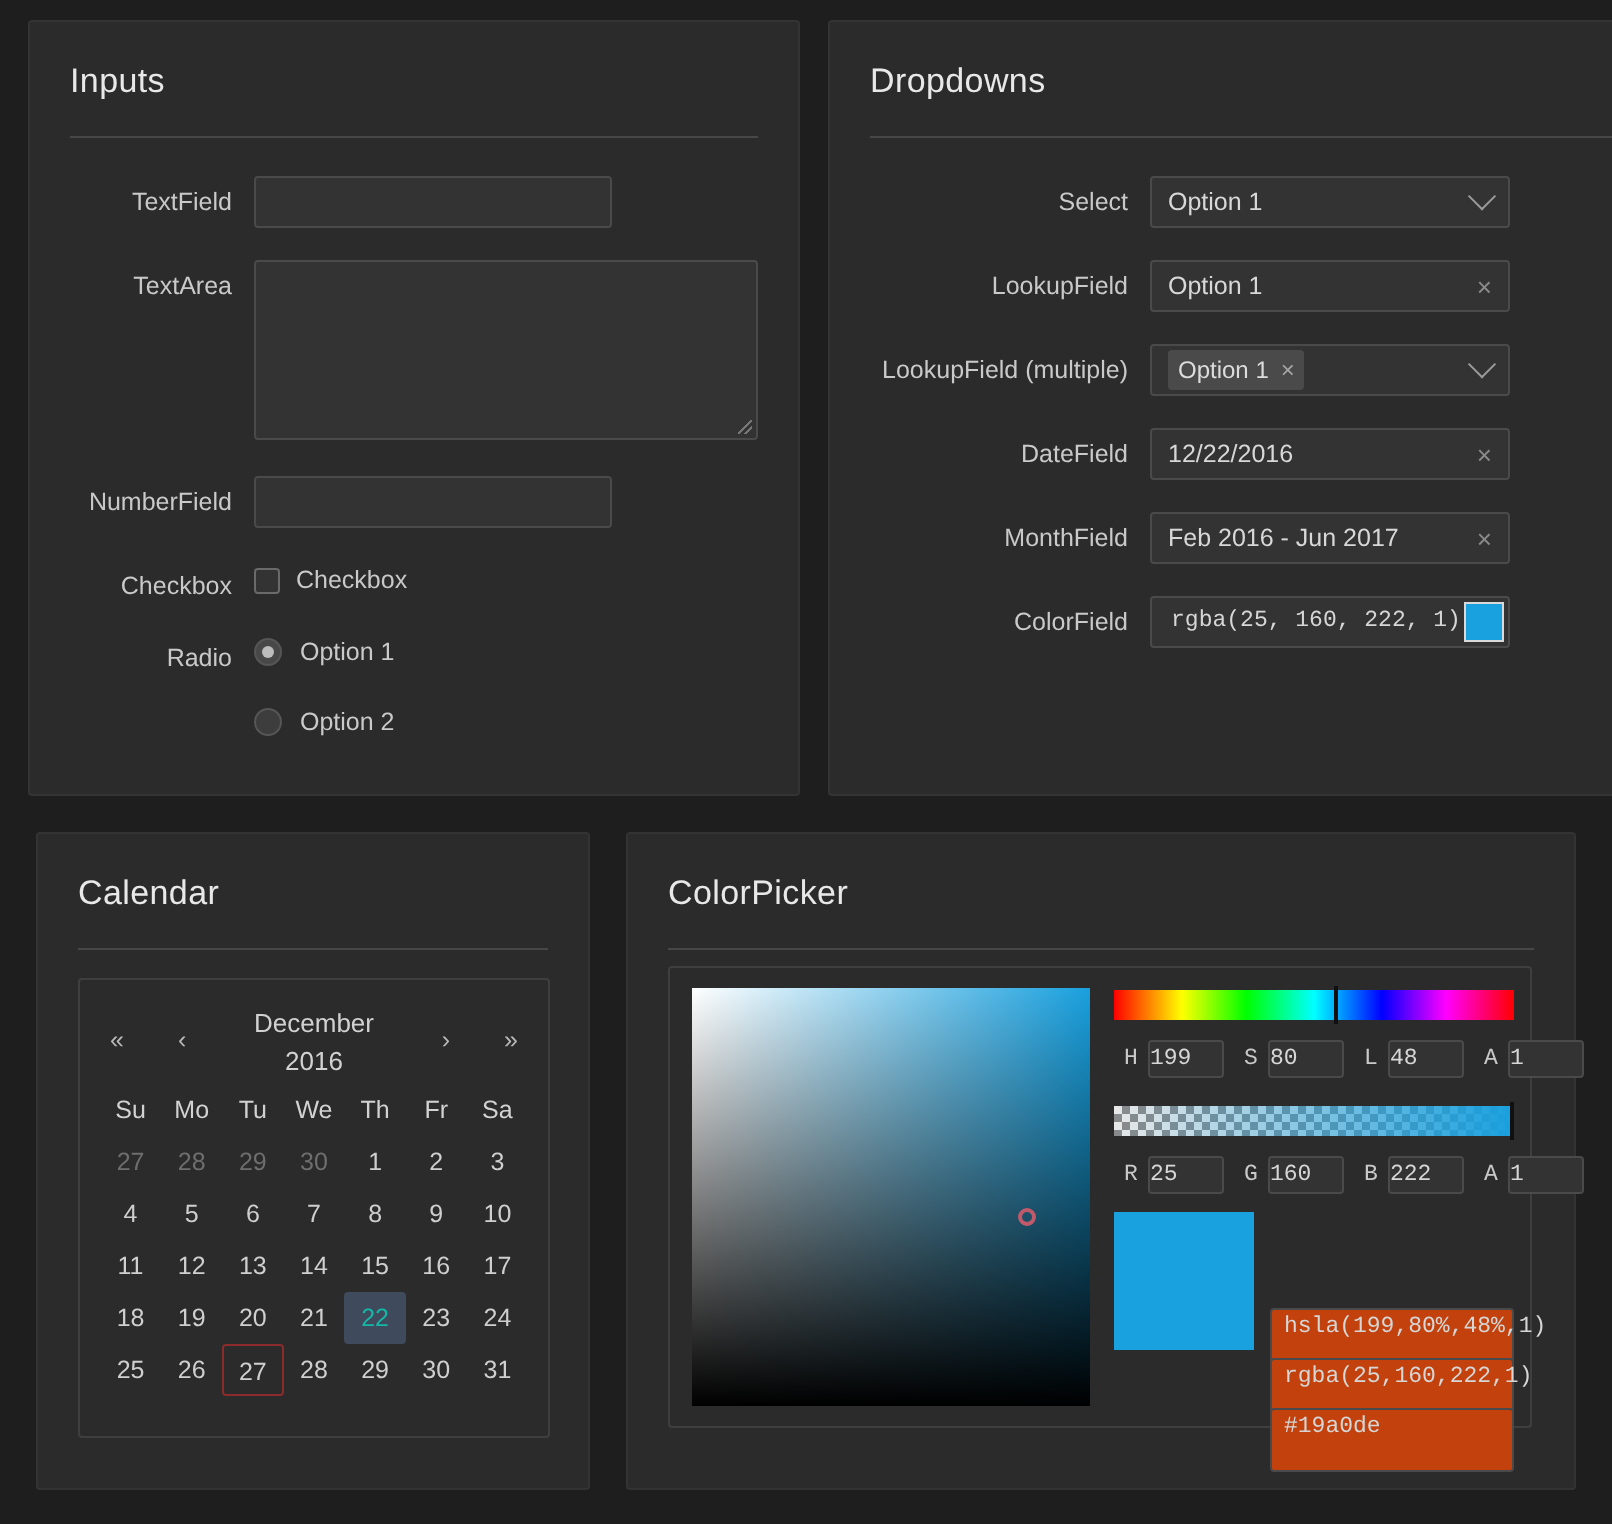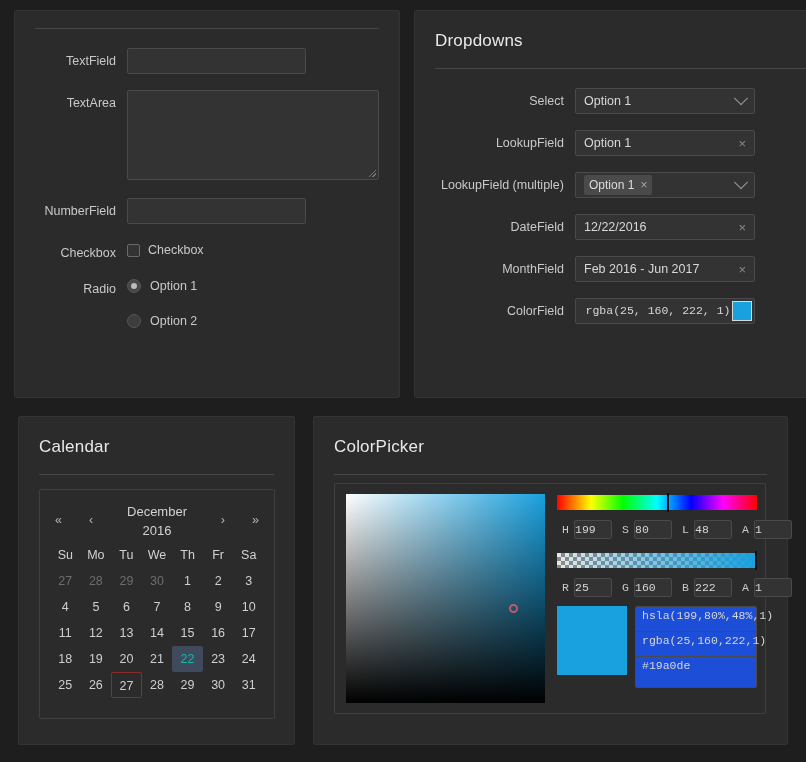--- a/index.html
+++ b/index.html
@@ -192,32 +192,33 @@
     width: 38px; height: 19px; line-height: 17px; text-align: left;
     color: #d6d6d6; font-family: "Liberation Mono", monospace; font-size: 11.5px;
     box-sizing: border-box;
   }
   .preview {
     position: absolute; left: 222px; top: 122px; width: 70px; height: 69px;
     background: #19a0de;
   }
   .txt-box {
     position: absolute; left: 300px;
-    background: #1d4ed8; border: 1px solid #4a4a4a; border-radius: 2px;
+    background: #c2410c; border: 1px solid #4a4a4a; border-radius: 2px;
     width: 122px; height: 32px; line-height: 18px;
     color: #d6d6d6; font-family: "Liberation Mono", monospace; font-size: 11.5px;
-    padding-left: 6px; box-sizing: border-box;
+    padding-left: 6px; box-sizing: border-box; margin-top: 48px;
   }
 </style>
 </head>
 <body>
 
 <div class="page">
 
   <div class="panel inputs" style="left:14px; top:10px; width:386px; height:388px;">
+    <div class="panel-title">Inputs</div>
     <div class="panel-rule"></div>
 
     <div style="padding:3px 20px 0 0;">
       <div class="row">
         <div class="row-label">TextField</div>
         <input class="field tf" type="text" placeholder="" style="">
       </div>
 
       <div class="row">
         <div class="row-label">TextArea</div>

